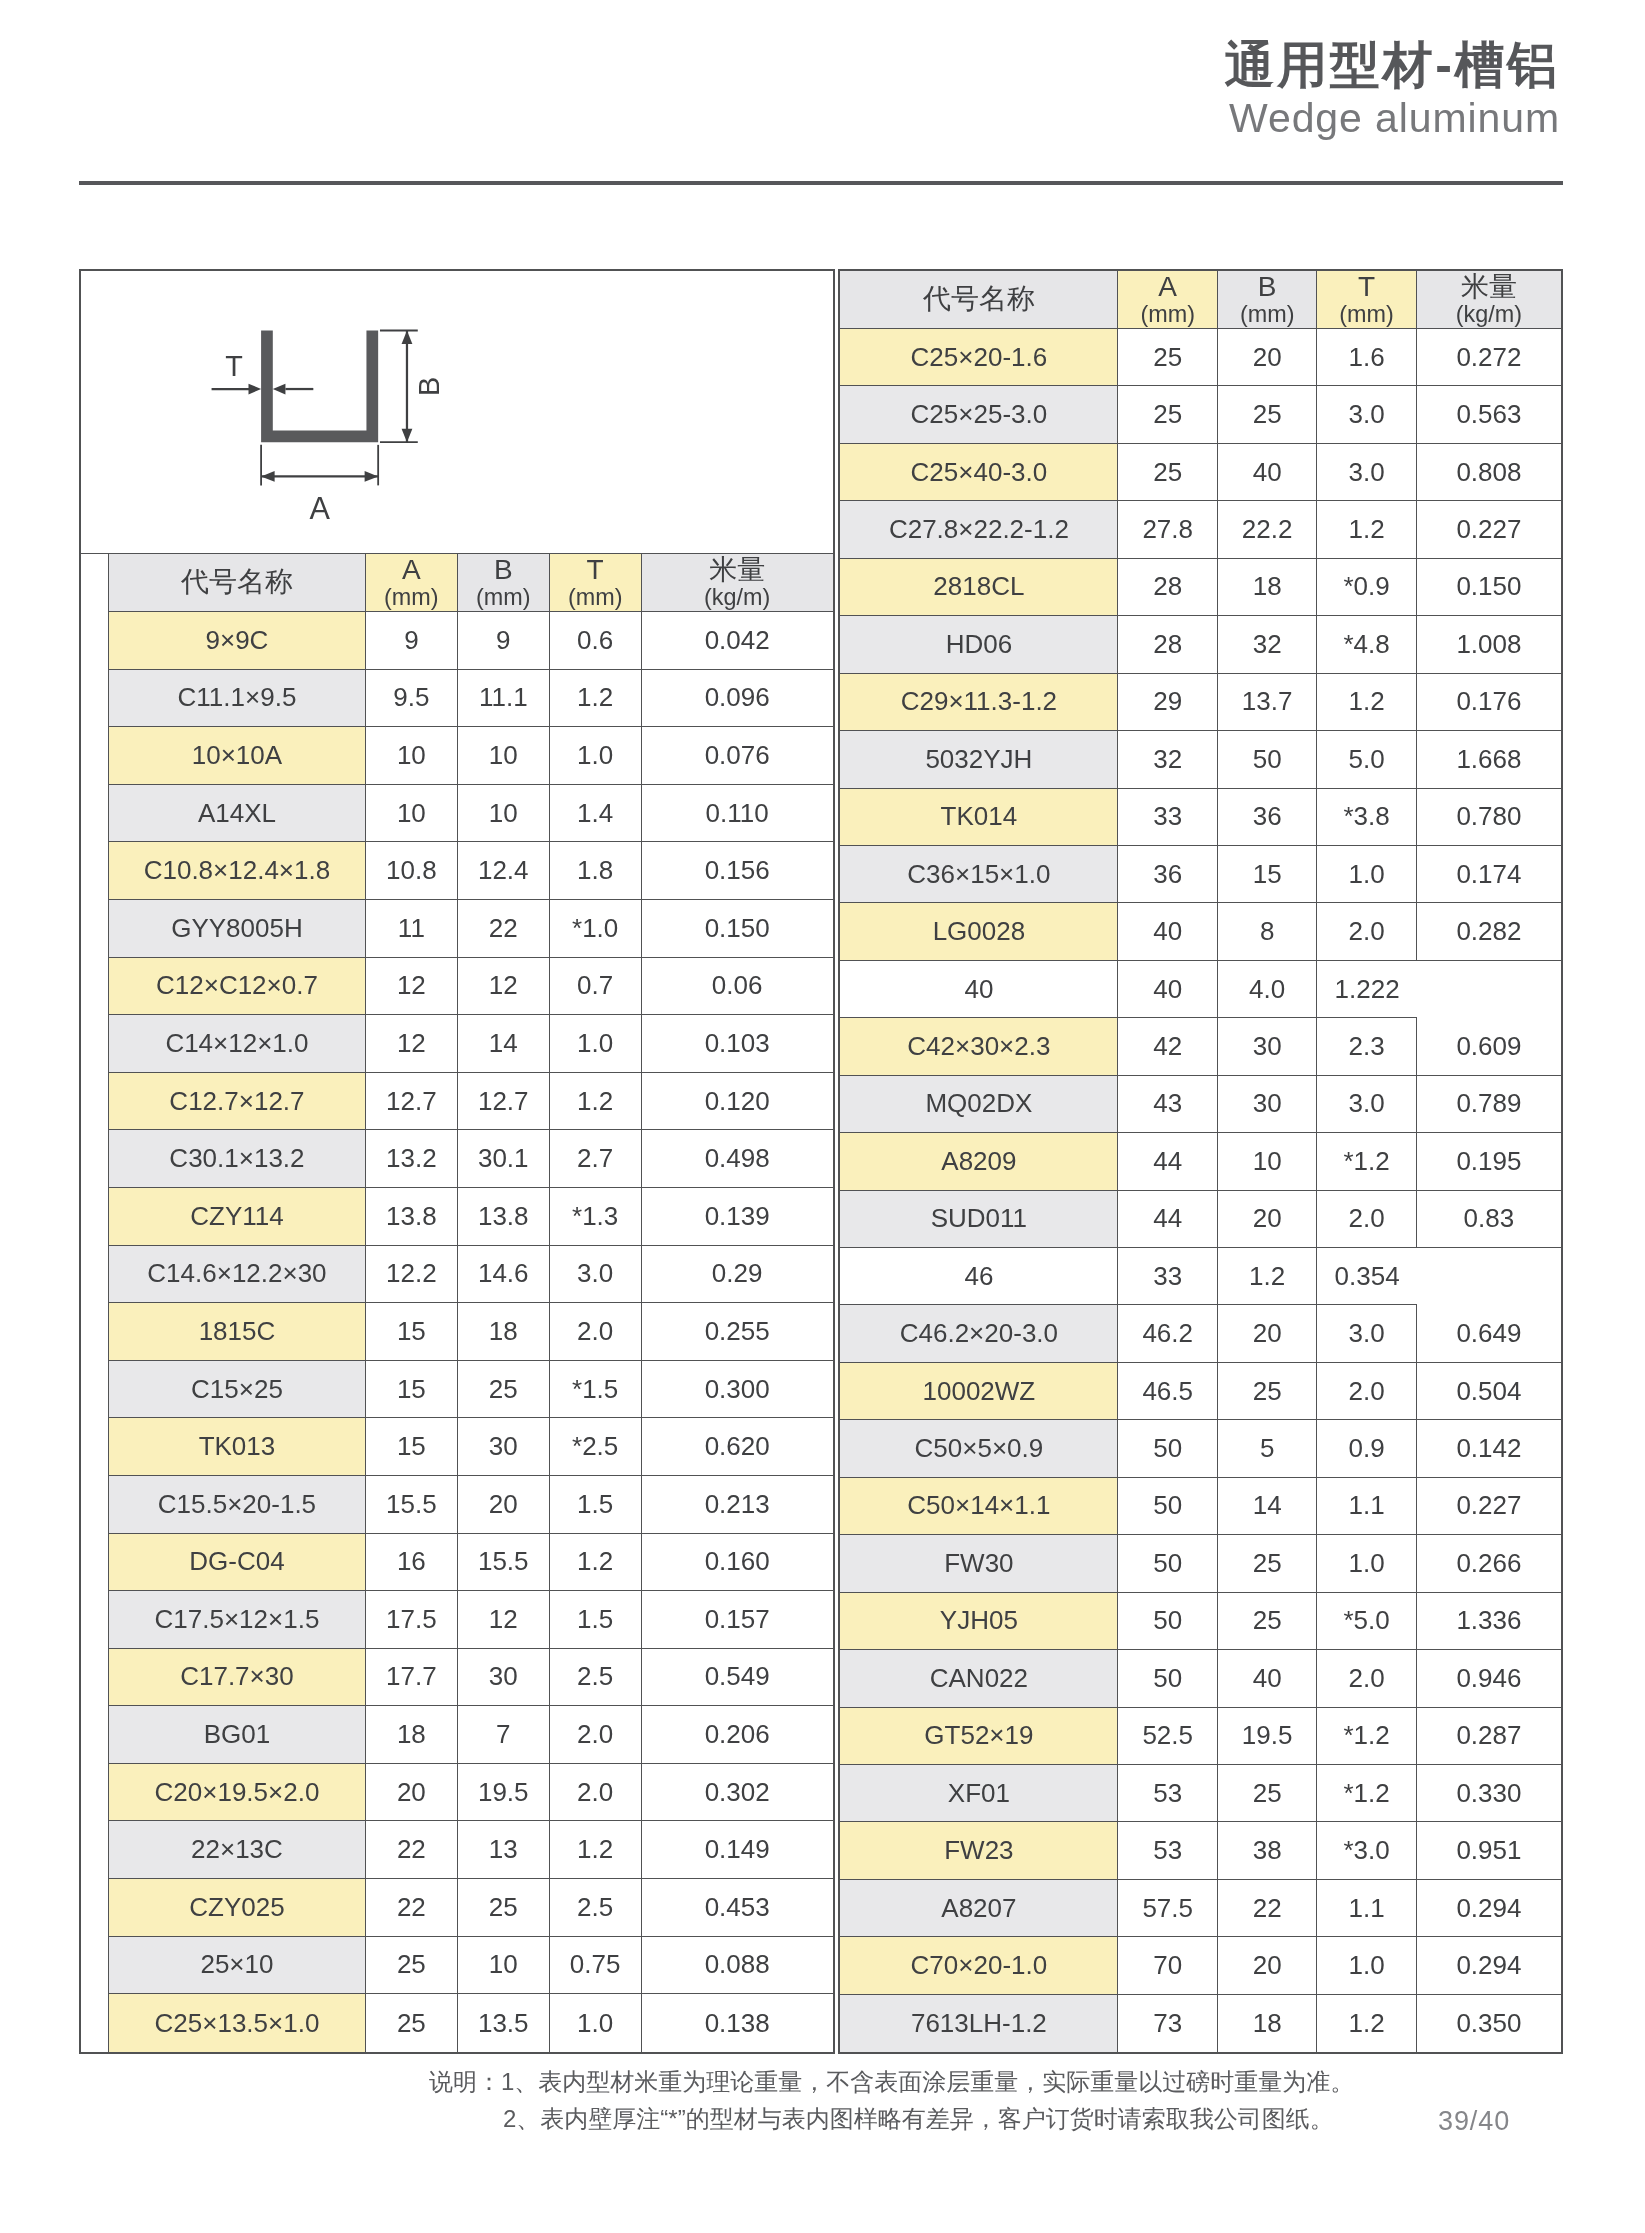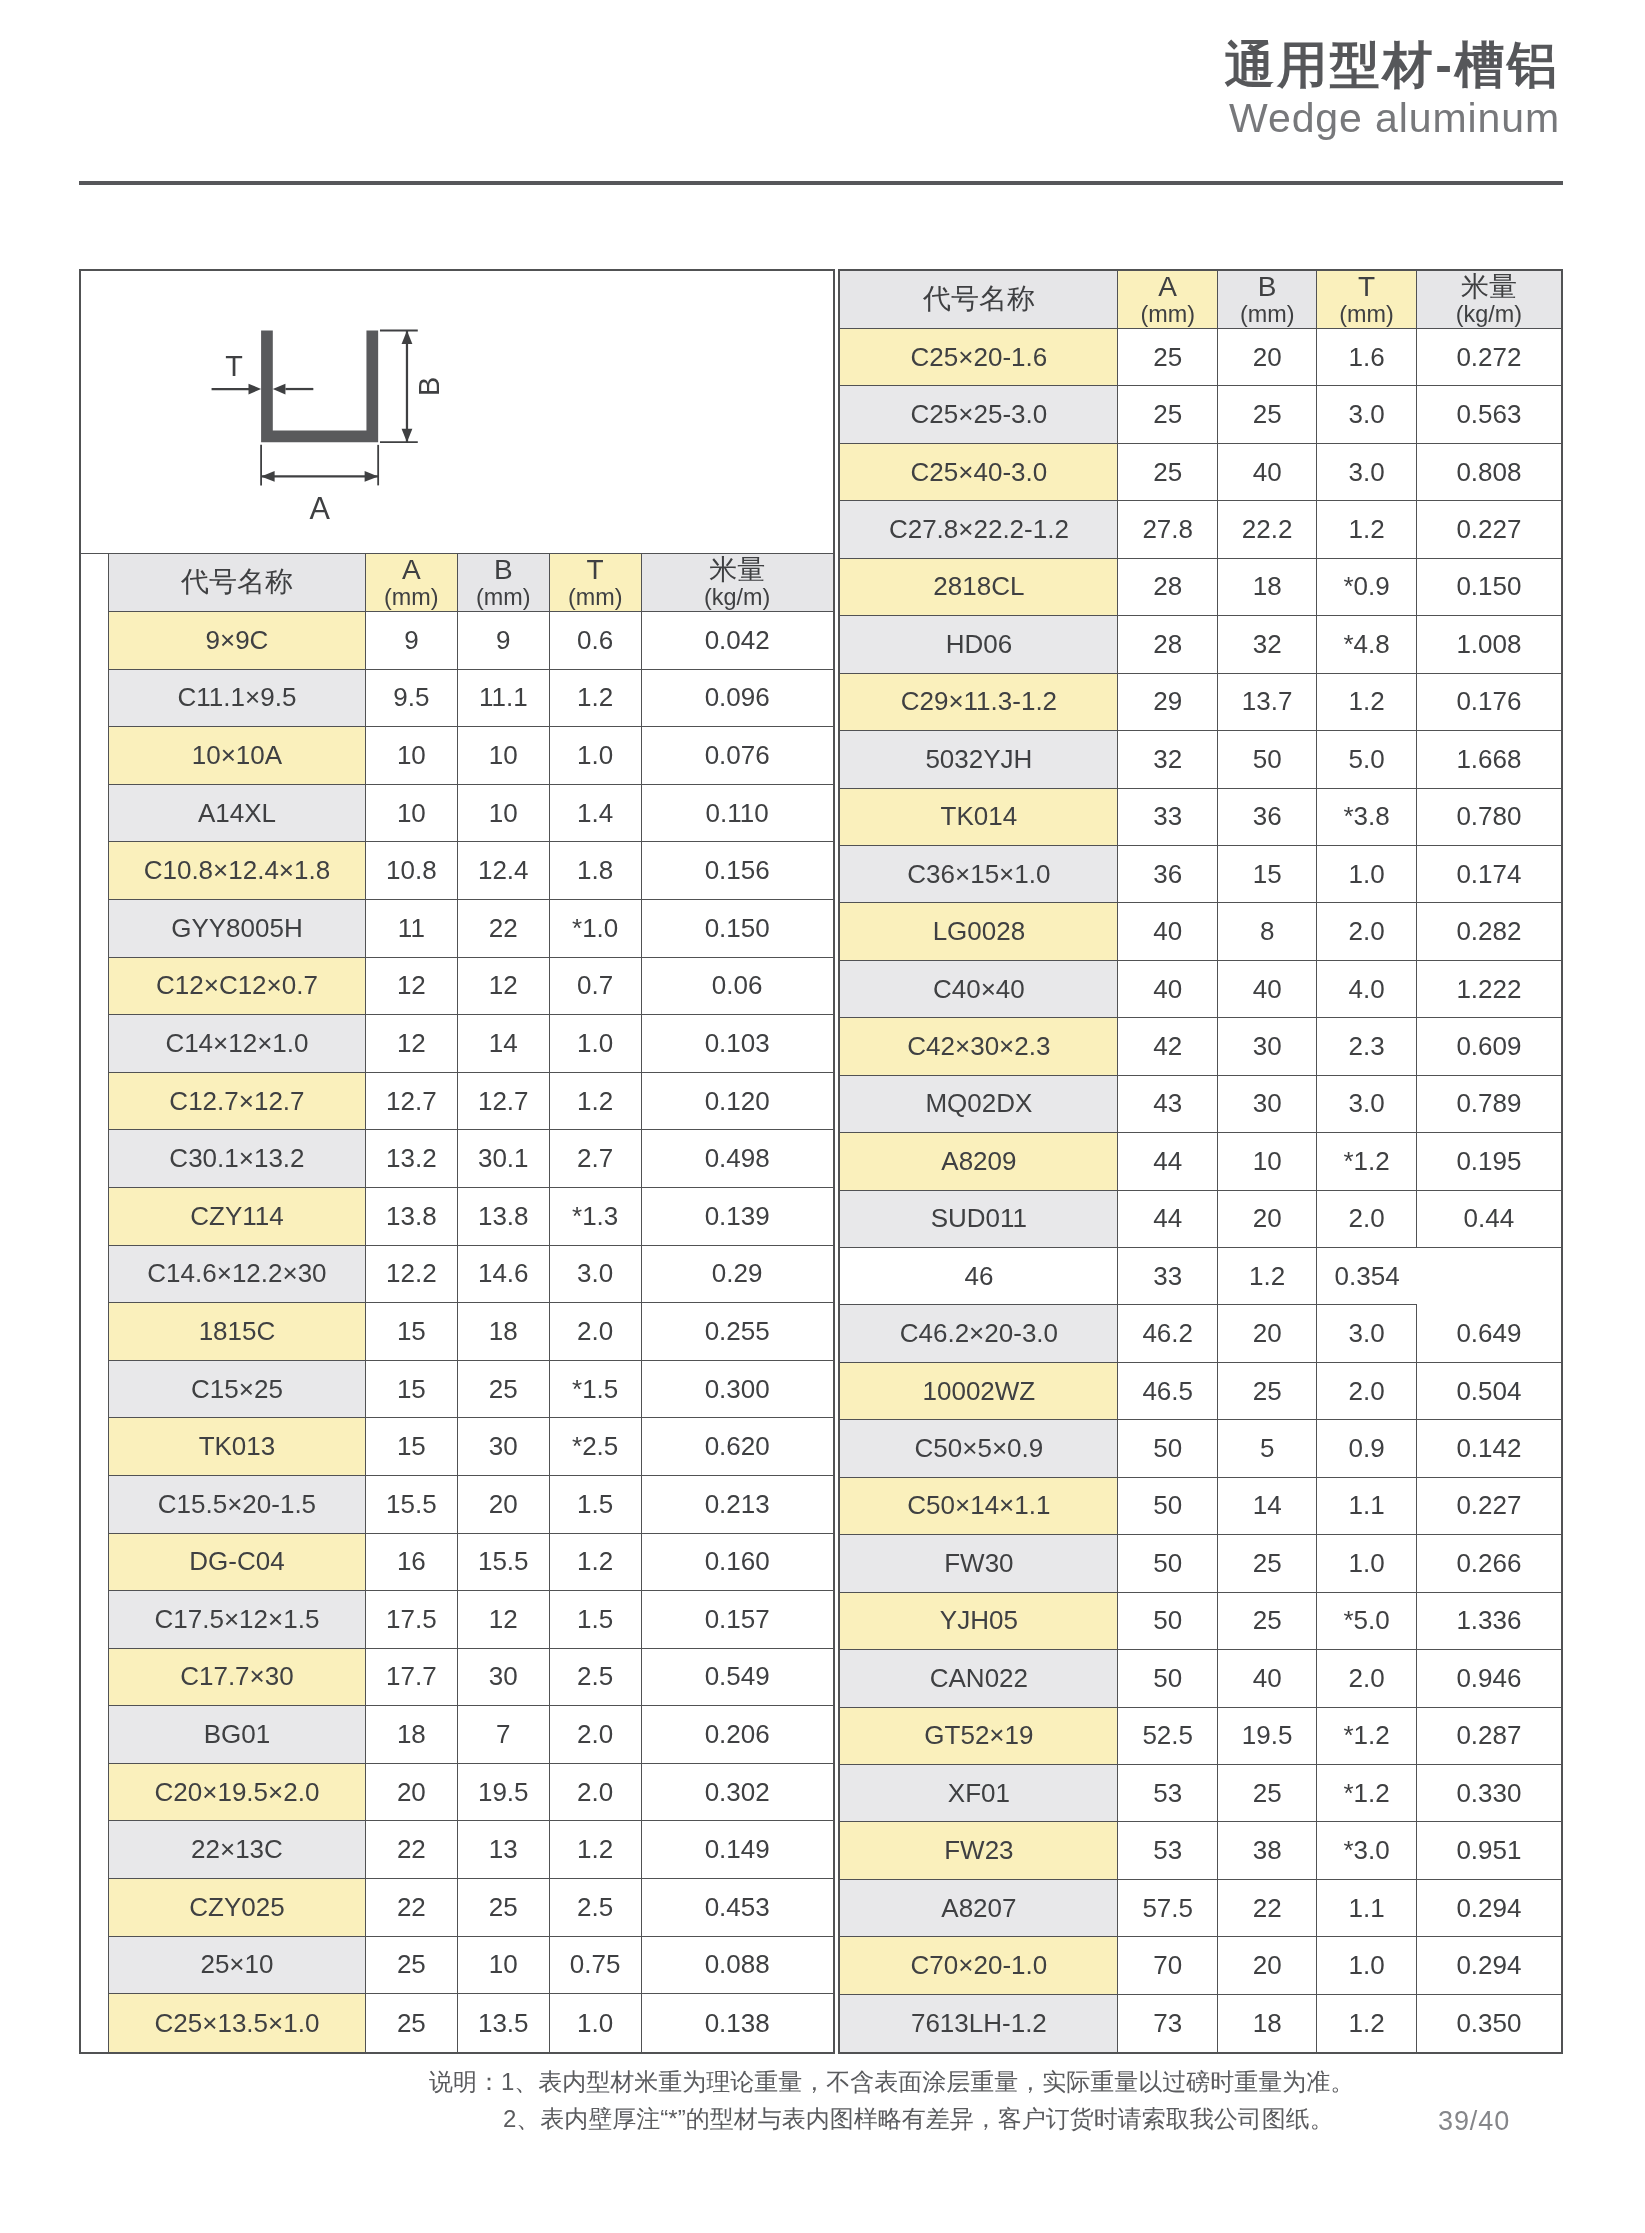--- a/index.html
+++ b/index.html
@@ -438,21 +438,20 @@
 
             <div class="row cols-right">
               <div class="cell name">LG0028</div>
               <div class="cell">40</div>
               <div class="cell">8</div>
               <div class="cell">2.0</div>
               <div class="cell">0.282</div>
             </div>
 
             <div class="row cols-right">
-              <div class="cell name">C40×40</div>
               <div class="cell">40</div>
               <div class="cell">40</div>
               <div class="cell">4.0</div>
               <div class="cell">1.222</div>
             </div>
 
             <div class="row cols-right">
               <div class="cell name">C42×30×2.3</div>
               <div class="cell">42</div>
               <div class="cell">30</div>
@@ -474,21 +473,21 @@
               <div class="cell">10</div>
               <div class="cell">*1.2</div>
               <div class="cell">0.195</div>
             </div>
 
             <div class="row cols-right">
               <div class="cell name">SUD011</div>
               <div class="cell">44</div>
               <div class="cell">20</div>
               <div class="cell">2.0</div>
-              <div class="cell">0.44</div>
+              <div class="cell">0.83</div>
             </div>
 
             <div class="row cols-right">
               <div class="cell">46</div>
               <div class="cell">33</div>
               <div class="cell">1.2</div>
               <div class="cell">0.354</div>
             </div>
 
             <div class="row cols-right">

